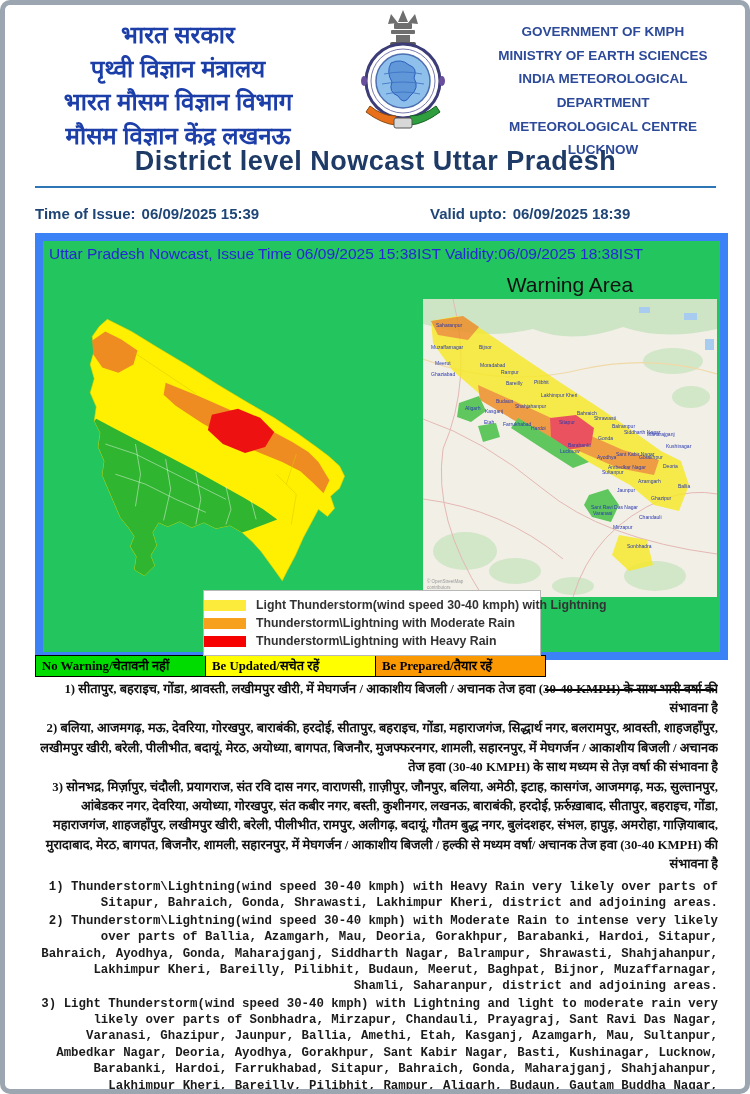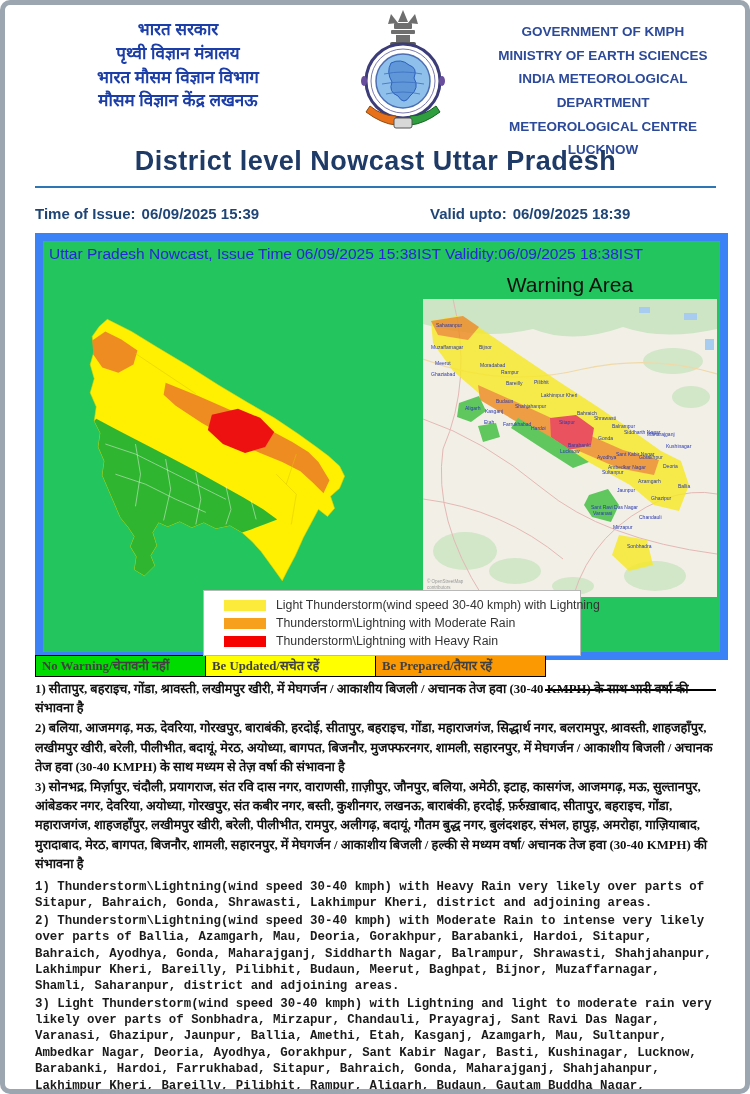--- a/index.html
+++ b/index.html
@@ -4,59 +4,59 @@
 <style>
   html,body{margin:0;padding:0;}
   body{
     width:750px;height:1094px;position:relative;overflow:hidden;
     background:#ffffff;font-family:"Liberation Sans",sans-serif;
   }
   .page-frame{position:absolute;inset:0;border:5px solid #9ba6b0;border-radius:10px;pointer-events:none;z-index:50;}
 
   
   .header{position:absolute;top:8px;left:28px;right:22px;height:128px;display:flex;}
-  .hdr-hindi{width:300px;text-align:center;color:#1c3ea8;font-weight:bold;font-size:17px;line-height:1.4;padding-top:10px;}
+  .hdr-hindi{width:300px;text-align:center;color:#1c3ea8;font-weight:bold;font-size:24px;line-height:1.4;padding-top:10px;}
   .hdr-logo{width:150px;display:flex;justify-content:center;align-items:flex-start;}
   .hdr-english{flex:1;text-align:center;color:#2d4a9a;font-weight:bold;font-size:13.5px;line-height:1.75;padding-top:12px;}
 
   
   .doc-title{position:absolute;top:146px;left:35px;width:681px;text-align:center;
     color:#1e3a66;font-size:27px;font-weight:bold;letter-spacing:.5px;}
   .title-rule{position:absolute;top:186px;left:35px;width:681px;border-top:2.5px solid #2e75b6;}
 
   
   .time-row{position:absolute;top:205px;left:35px;width:681px;color:#1f4576;font-weight:bold;font-size:15px;}
   .time-left{position:absolute;left:0;}
   .time-right{position:absolute;left:395px;}
   .time-row .val{margin-left:6px;}
 
   
   .nowcast-box{position:absolute;top:233px;left:35px;width:677px;height:411px;border:8px solid #3b82f6;background:#22c55e;}
   .box-heading{color:#2626d9;font-size:15.5px;padding:4px 6px 0 6px;white-space:nowrap;}
   .map-left{position:absolute;left:2px;top:52px;width:380px;height:300px;}
   .map-right-wrap{position:absolute;left:380px;top:32px;width:294px;}
   .warning-title{text-align:center;color:#111;font-size:21px;margin-bottom:2px;}
-  .legend-box{position:absolute;left:160px;top:349px;width:336px;background:#fff;border:1px solid #b8b8b8;padding:5px 20px;z-index:5;}
+  .legend-box{position:absolute;left:160px;top:349px;width:336px;background:#fff;border:1px solid #b8b8b8;padding:5px 0;z-index:5;font-weight:bold;}
   .legend-row{display:flex;align-items:center;height:18px;}
   .legend-swatch{width:42px;height:11px;margin-right:10px;flex:none;}
   .legend-label{font-size:12.3px;color:#333;white-space:nowrap;}
 
   
   .alert-scale{position:absolute;top:655px;left:35px;width:681px;height:22px;display:flex;}
   .alert-cell{flex:1;border:1px solid #000;margin-left:-1px;font-family:"Liberation Serif",serif;
-    font-weight:bold;font-size:12.8px;line-height:20px;padding-left:6px;white-space:nowrap;overflow:hidden;color:#404040;}
+    font-weight:bold;font-size:12.8px;line-height:20px;padding-left:6px;white-space:nowrap;overflow:hidden;color:#000000;}
   .alert-cell:first-child{margin-left:0;}
   .alert-cell.red-cell{color:#701212;}
 
   
   .hindi-block{position:absolute;top:680px;left:35px;width:683px;height:198px;overflow:hidden;
     font-family:"Liberation Serif","DejaVu Serif",serif;font-weight:600;font-size:12.8px;line-height:1.5;color:#111;}
   .english-block{position:absolute;top:879px;left:35px;width:683px;height:211px;overflow:hidden;
     font-family:Liberation Mono, monospace;font-weight:bold;font-size:12.4px;line-height:1.32;color:#1b1b1b;}
-  .para{margin:0 0 1px 0;}
+  .para{margin:0 0 1px 0;text-align:right;}
 
   .maplabel{font-size:5px;fill:#2b3ab0;font-family:"Liberation Sans",sans-serif;}
   .attr-text{font-size:4.5px;fill:#999;font-family:"Liberation Sans",sans-serif;}
 </style>
 </head>
 <body>
 
 <div class="page-frame"></div>
 
 <div class="header">

